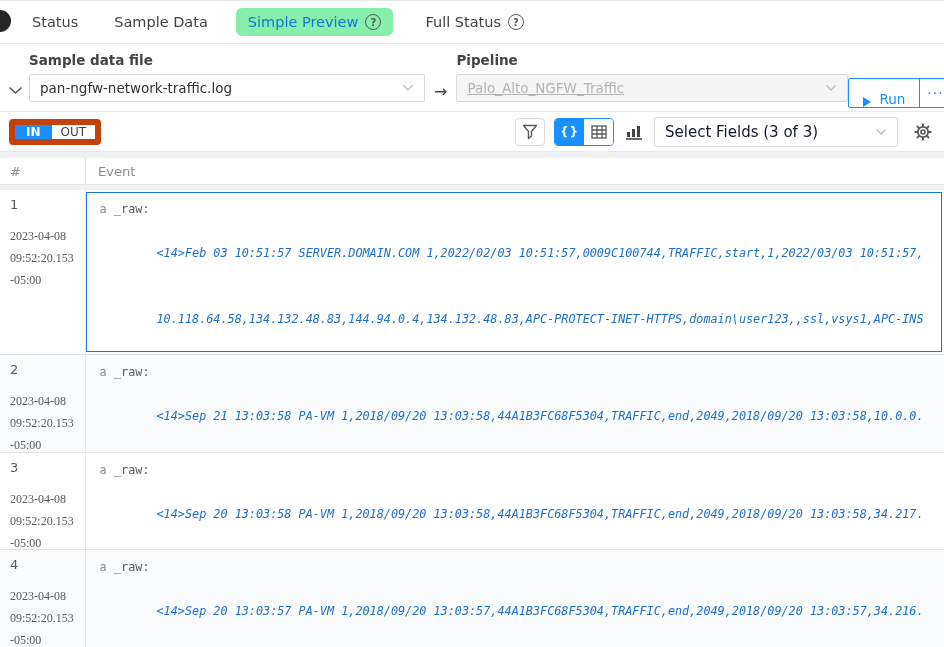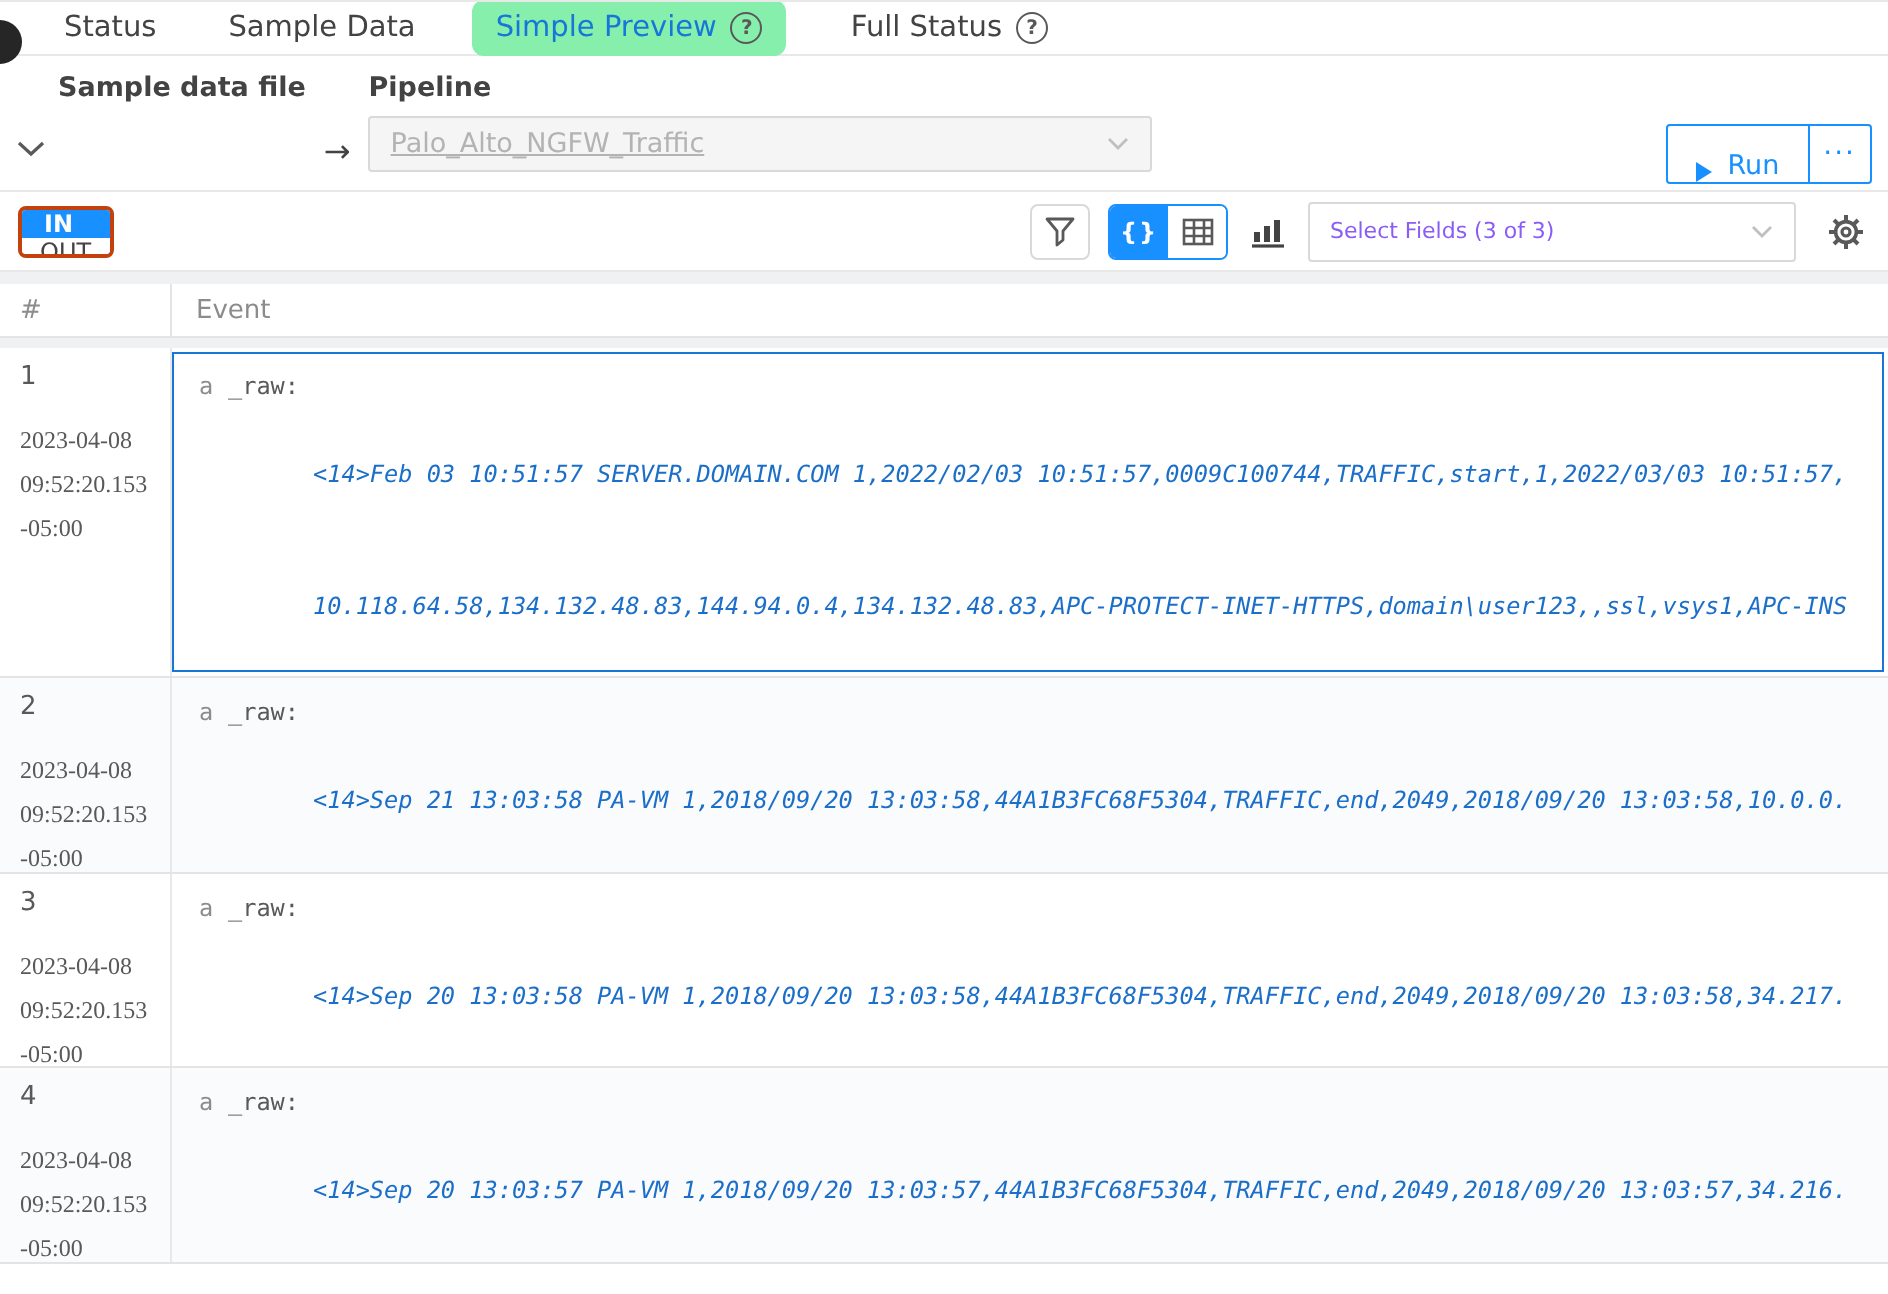--- a/index.html
+++ b/index.html
@@ -1,20 +1,20 @@
 <!DOCTYPE html>
 <html><head>
 <meta charset="utf-8">
 <style>
   * { margin:0; padding:0; box-sizing:border-box; }
   body { background:#ffffff; font-family:"DejaVu Sans","Liberation Sans",sans-serif; }
   .app { position:relative; width:944px; height:647px; background:#fff; overflow:hidden; border-top:1px solid #e8e8e8;}
 
   
-  .tabbar { height:27px; display:flex; align-items:center; border-bottom:1px solid #e8e8e8; position:relative; }
+  .tabbar { height:43px; display:flex; align-items:center; border-bottom:1px solid #e8e8e8; position:relative; }
   .logo-circle { position:absolute; left:-11px; top:9px; width:22px; height:22px; border-radius:50%; background:#262626; }
   .tab { margin-left:28px; font-size:14.5px; color:#434343; display:flex; align-items:center; gap:7px; padding:6px 4px; cursor:pointer; white-space:nowrap;}
   .tab.active { background:#86efac; color:#1677d9; border-radius:6px; padding:6px 12px; margin-left:24px;}
   .help-circle { width:16px; height:16px; border:1.3px solid #595959; border-radius:50%; font-size:10px; font-weight:bold; color:#595959; display:flex; align-items:center; justify-content:center; }
 
   
   .controls { height:68px; border-bottom:1px solid #e8e8e8; display:flex; align-items:flex-start; padding-top:8px; position:relative;}
   .collapse-chevron { margin:28px 6px 0 8px; }
   .ctrl-group { display:flex; flex-direction:column; }
   .ctrl-label { font-size:13.5px; color:#434343; margin-bottom:6px;font-weight:bold; }
@@ -24,31 +24,31 @@
   .sample-box { width:396px; }
   .pipeline-box { width:392px;text-decoration:underline; }
   .flow-arrow { margin:30px 9px 0 9px; font-size:16px; color:#434343; }
   .run-group { margin:26px 8px 0 auto; display:flex; border:1px solid #1890ff; border-radius:2px; height:30px; background:#fff;}
   .run-btn { display:flex; align-items:flex-end; gap:8px; padding:0 14px; color:#1890ff; font-size:13.5px; cursor:pointer;}
   .play-tri { width:0; height:0; border-left:8px solid #1890ff; border-top:5px solid transparent; border-bottom:5px solid transparent; }
   .more-btn { border-left:1px solid #1890ff; color:#1890ff; display:flex; align-items:center; padding:0 7px; font-size:14px; letter-spacing:1px; cursor:pointer; }
 
   
   .toolbar { height:40px; display:flex; align-items:center; padding:0 9px; border-bottom:1px solid #e8e8e8; }
-  .seg { display:flex; border:2px solid #c2410c; border-radius:4px; overflow:hidden; height:26px;flex-direction:column; }
+  .seg { display:flex; border:6px solid #c2410c; border-radius:4px; overflow:hidden; height:26px; }
   .seg-in { background:#1890ff; color:#fff; font-size:12px; font-weight:bold; display:flex; align-items:center; padding:0 11px; cursor:pointer;}
   .seg-out { background:#fff; color:#434343; font-size:12px; display:flex; align-items:center; padding:0 9px; cursor:pointer;}
   .tb-right { margin-left:auto; display:flex; align-items:center; gap:9px; }
   .icon-btn { width:30px; height:28px; border:1px solid #d9d9d9; border-radius:4px; background:#fff; display:flex; align-items:center; justify-content:center; cursor:pointer; }
   .btn-pair { display:flex; border:1px solid #1890ff; border-radius:4px; overflow:hidden; height:28px; }
   .pair-cell { width:29px; display:flex; align-items:center; justify-content:center; cursor:pointer; background:#fff;}
   .pair-cell.sel { background:#1890ff; }
   .braces { color:#fff; font-size:12px; font-weight:bold; letter-spacing:1px; }
   .bare-icon { display:flex; align-items:center; justify-content:center; cursor:pointer; padding:2px; }
-  .fields-select { width:244px; height:30px; font-size:11px; color:#8b5cf6; }
+  .fields-select { width:244px; height:30px; font-size:15px; color:#0f172a; }
   .gear-wrap { margin-left:4px; }
 
   
   .gap-band { background:#f0f1f3; }
   .gap1 { height:6px; } .gap2 { height:5px; }
   .ghead { height:27px; display:flex; background:#fff; border-bottom:1px solid #e4e4e4; font-size:13px; color:#8c8c8c; }
   .ghead .hnum { width:86px; display:flex; align-items:center; padding-left:10px; border-right:1px solid #e4e4e4;}
   .ghead .hevent { flex:1; display:flex; align-items:center; padding-left:12px; }
 
   .row { display:flex; border-bottom:1px solid #e4e4e4; background:#fff; }
@@ -90,20 +90,26 @@
   </div>
 
   <div class="controls">
     <div class="collapse-chevron">
       <svg width="15" height="9" viewBox="0 0 15 9">
           <polyline points="1.5,1.5 7.5,7 13.5,1.5" fill="none" stroke="#595959" stroke-width="1.6"></polyline>
         </svg>
     </div>
     <div class="ctrl-group">
       <div class="ctrl-label">Sample data file</div>
+      <div class="selectbox sample-box">
+        <span class="sel-text">pan-ngfw-network-traffic.log</span>
+        <svg width="12" height="8" viewBox="0 0 12 8">
+            <polyline points="1.5,1.5 6,6 10.5,1.5" fill="none" stroke="#bfbfbf" stroke-width="1.4"></polyline>
+          </svg>
+      </div>
     </div>
     <div class="flow-arrow">→</div>
     <div class="ctrl-group">
       <div class="ctrl-label">Pipeline</div>
       <div class="selectbox disabled pipeline-box">
         <span class="sel-text">Palo_Alto_NGFW_Traffic</span>
         <svg width="12" height="8" viewBox="0 0 12 8">
             <polyline points="1.5,1.5 6,6 10.5,1.5" fill="none" stroke="#bfbfbf" stroke-width="1.4"></polyline>
           </svg>
       </div>

